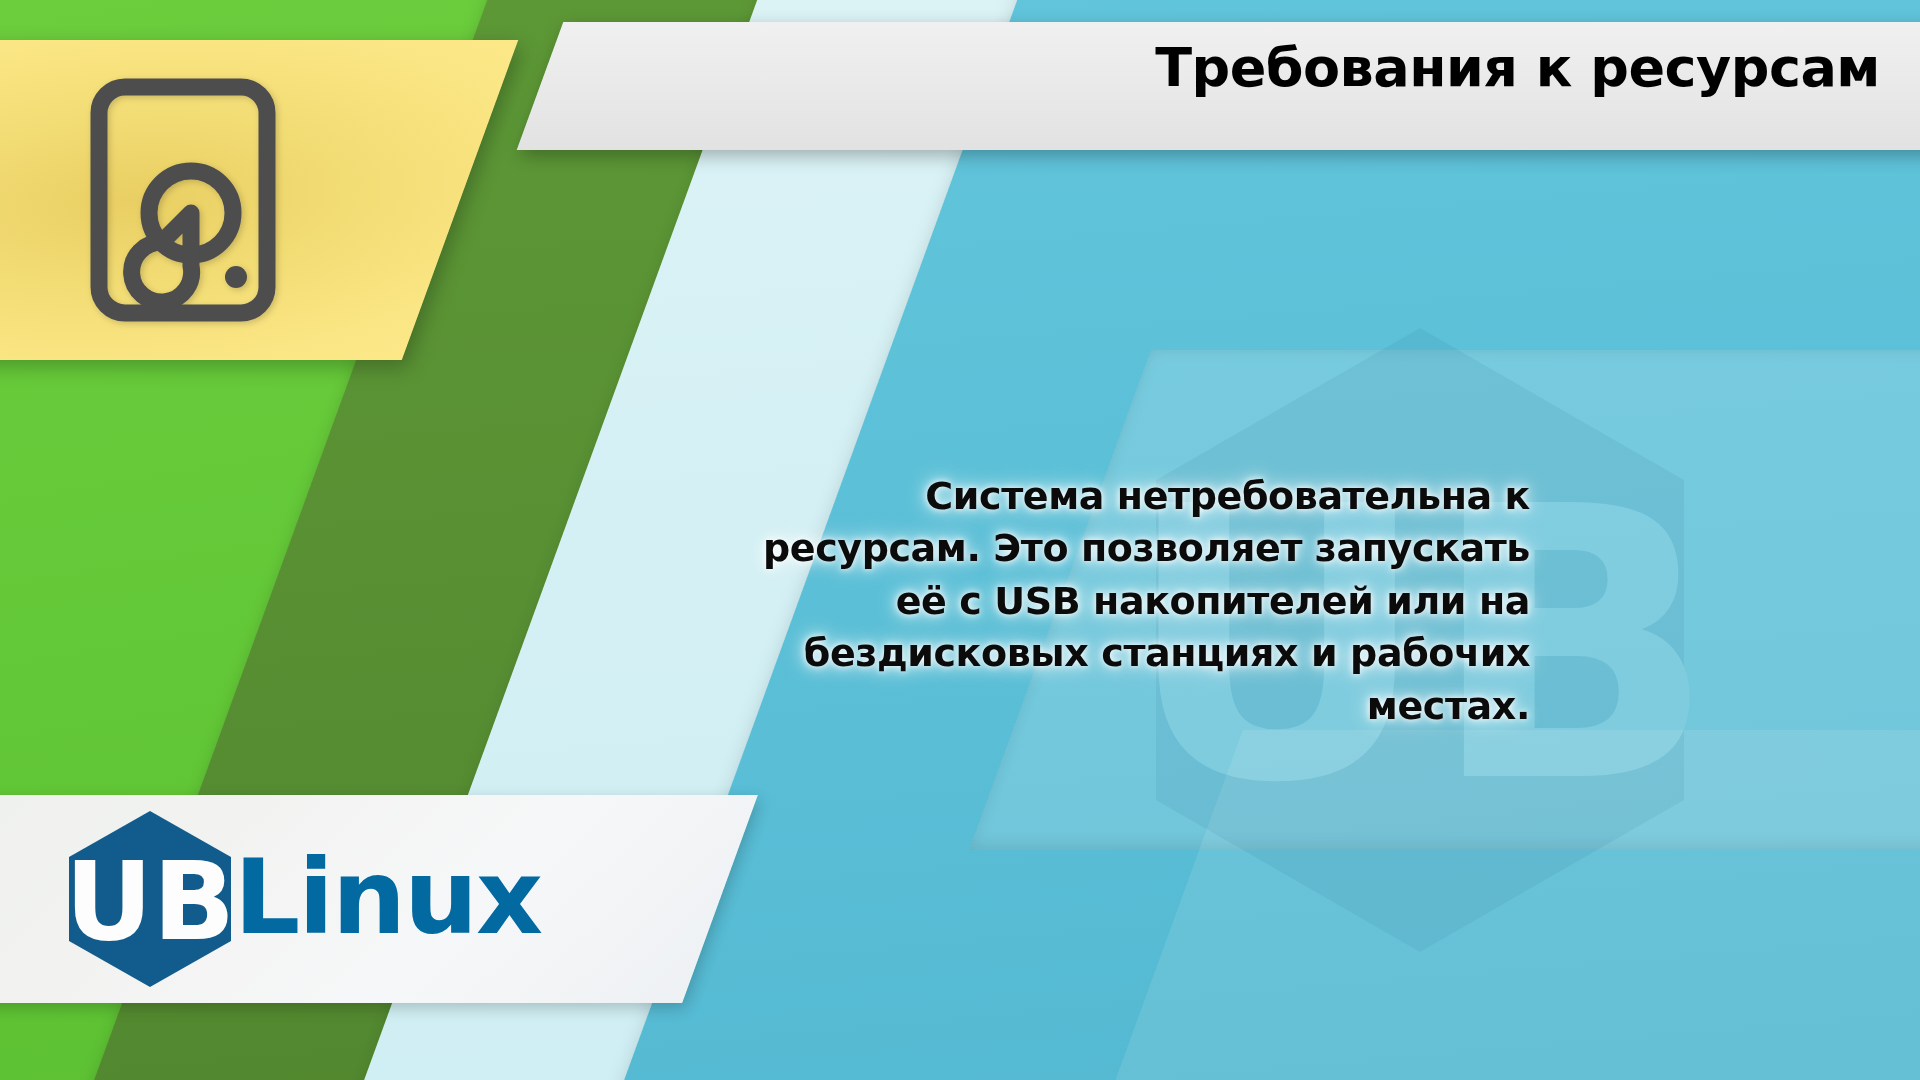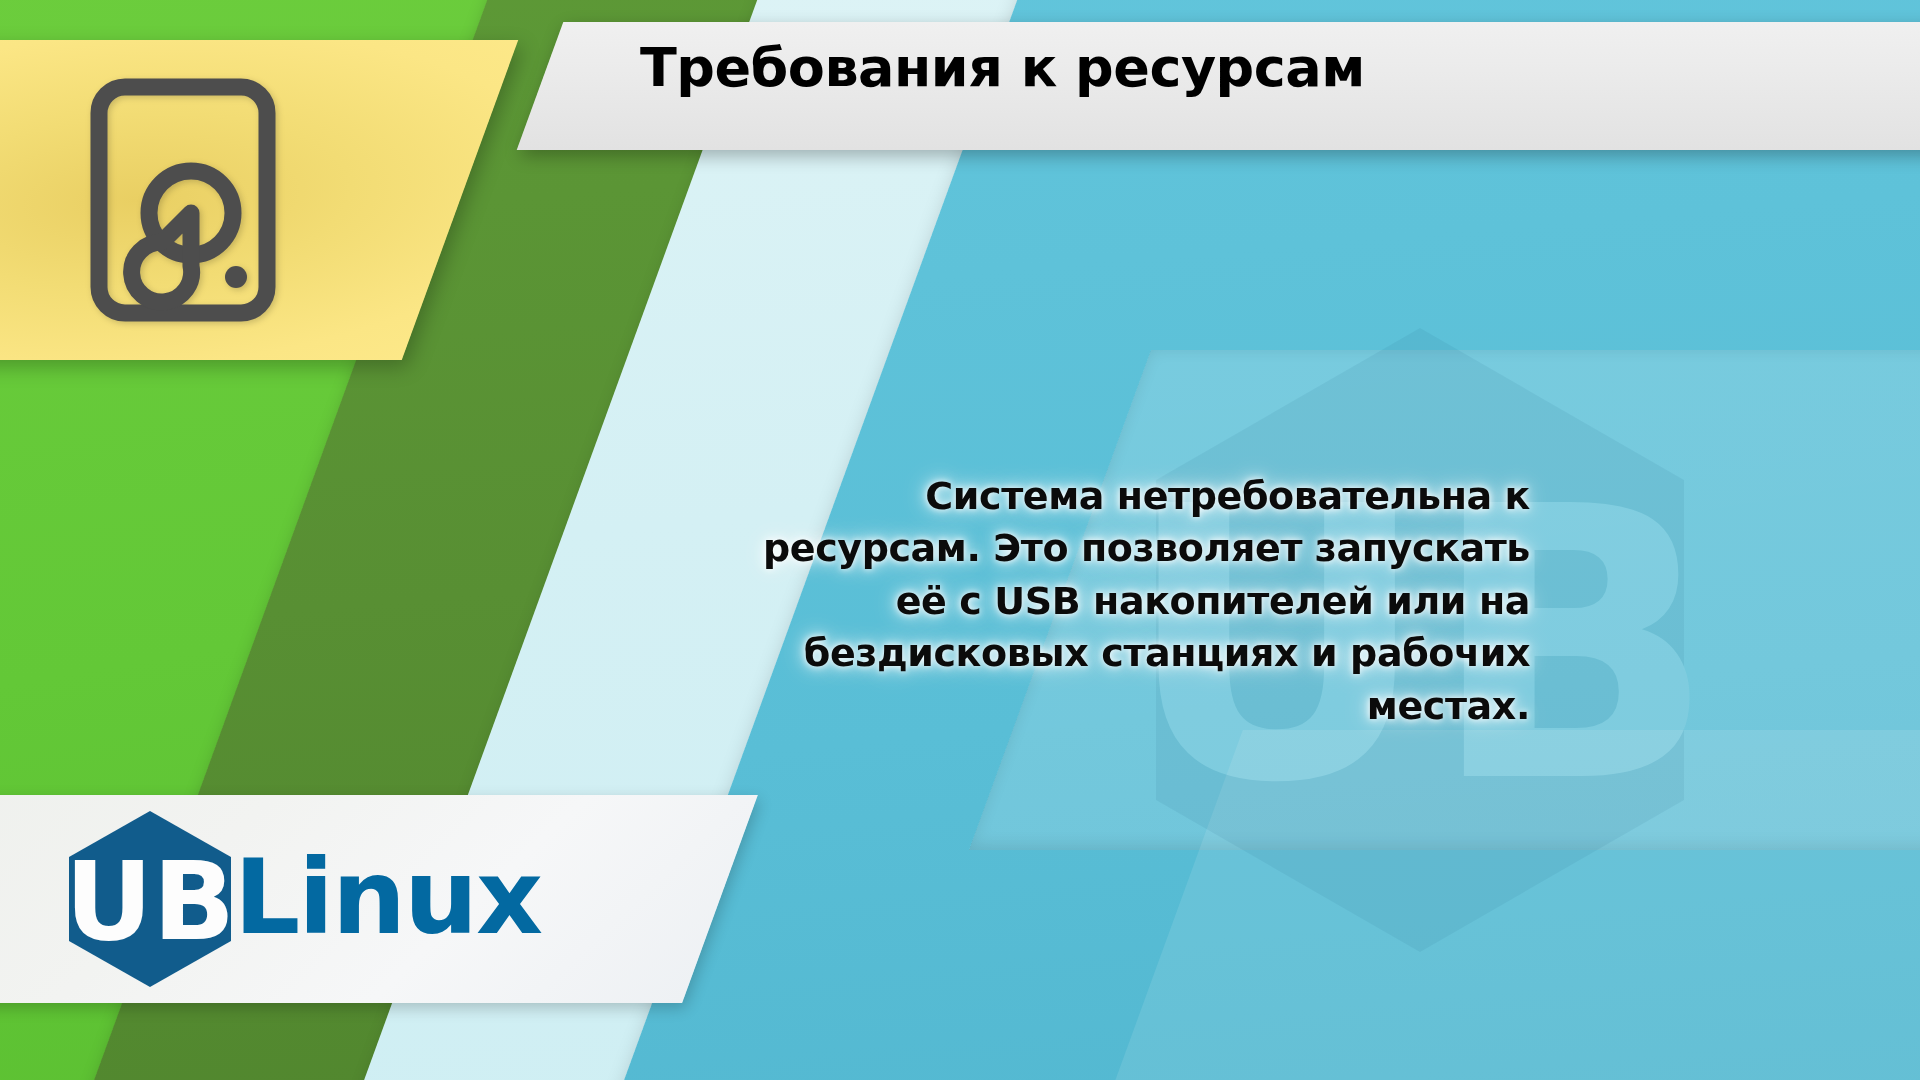--- a/index.html
+++ b/index.html
@@ -110,21 +110,21 @@
     left: 540px; top: 22px;
     width: 1520px; height: 128px;
     background: linear-gradient(180deg, #f0f0f0 0%, #eaeaea 45%, #e2e2e2 100%);
     transform: skewX(-20deg);
     box-shadow: 5px 6px 16px rgba(0,0,0,0.28);
   }
   .title-text {
     position: absolute;
     left: 640px; top: 34px;
     width: 1240px;
-    text-align: left;
+    text-align: right;
     font-family: "DejaVu Sans", sans-serif;
     font-weight: bold;
     font-size: 54px;
     letter-spacing: -0.5px;
     color: #000000;
     line-height: 1.25;
     white-space: nowrap;
   }
 
   

